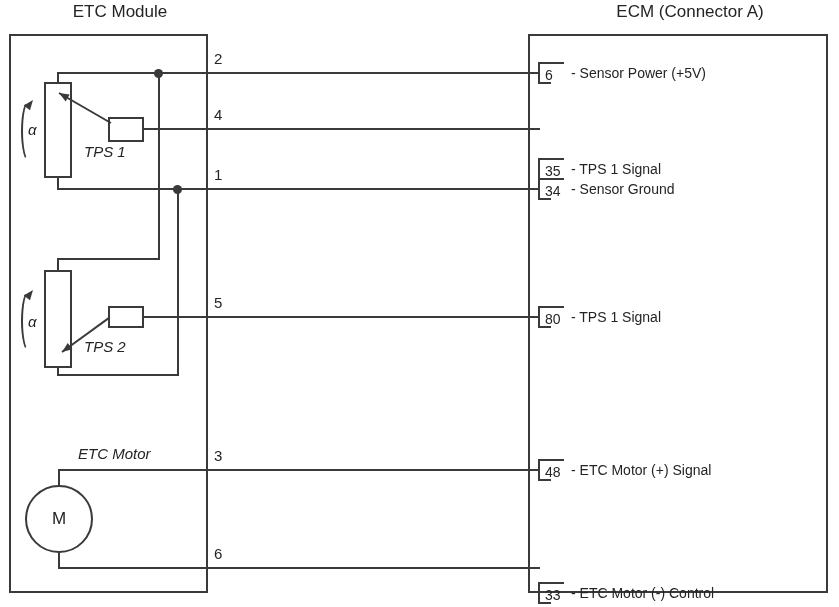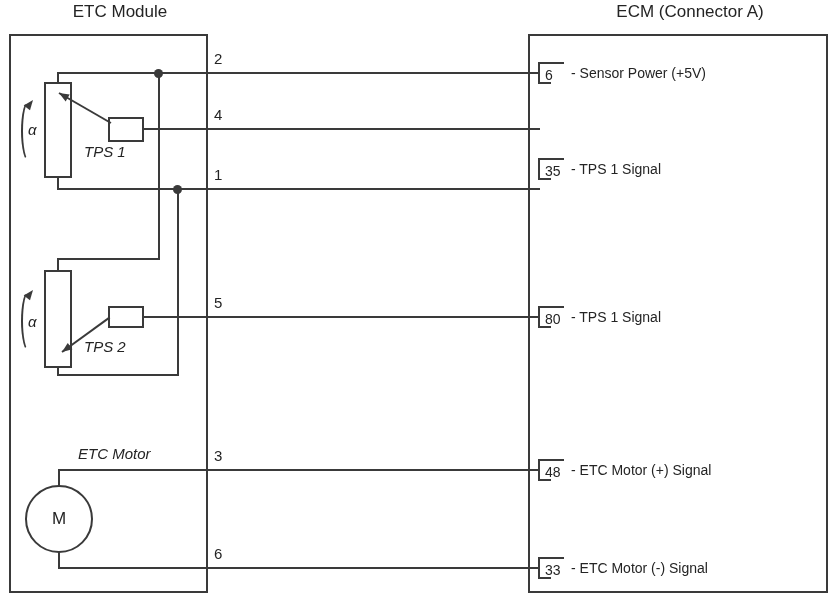--- a/index.html
+++ b/index.html
@@ -119,32 +119,38 @@
         <span class="pnum">6</span>
       </span>
     <span class="ptext">- Sensor Power (+5V)</span>
   </div>
   <div class="pin" style="top:118px;margin-top:40px;">
     <span class="bracket">
         <span class="pnum">35</span>
       </span>
     <span class="ptext">- TPS 1 Signal</span>
   </div>
+  <div class="pin" style="top:178px;">
+    <span class="bracket">
+        <span class="pnum">34</span>
+      </span>
+    <span class="ptext">- Sensor Ground</span>
+  </div>
   <div class="pin" style="top:306px;">
     <span class="bracket">
         <span class="pnum">80</span>
       </span>
     <span class="ptext">- TPS 1 Signal</span>
   </div>
   <div class="pin" style="top:459px;align-items:center;">
     <span class="bracket">
         <span class="pnum">48</span>
       </span>
     <span class="ptext">- ETC Motor (+) Signal</span>
   </div>
-  <div class="pin" style="top:557px;">
+  <div class="pin" style="top:582px;">
     <span class="bracket">
         <span class="pnum">33</span>
       </span>
-    <span class="ptext">- ETC Motor (-) Signal</span>
+    <span class="ptext">- ETC Motor (-) Control</span>
   </div>
 
 </div>
 
 </body></html>

